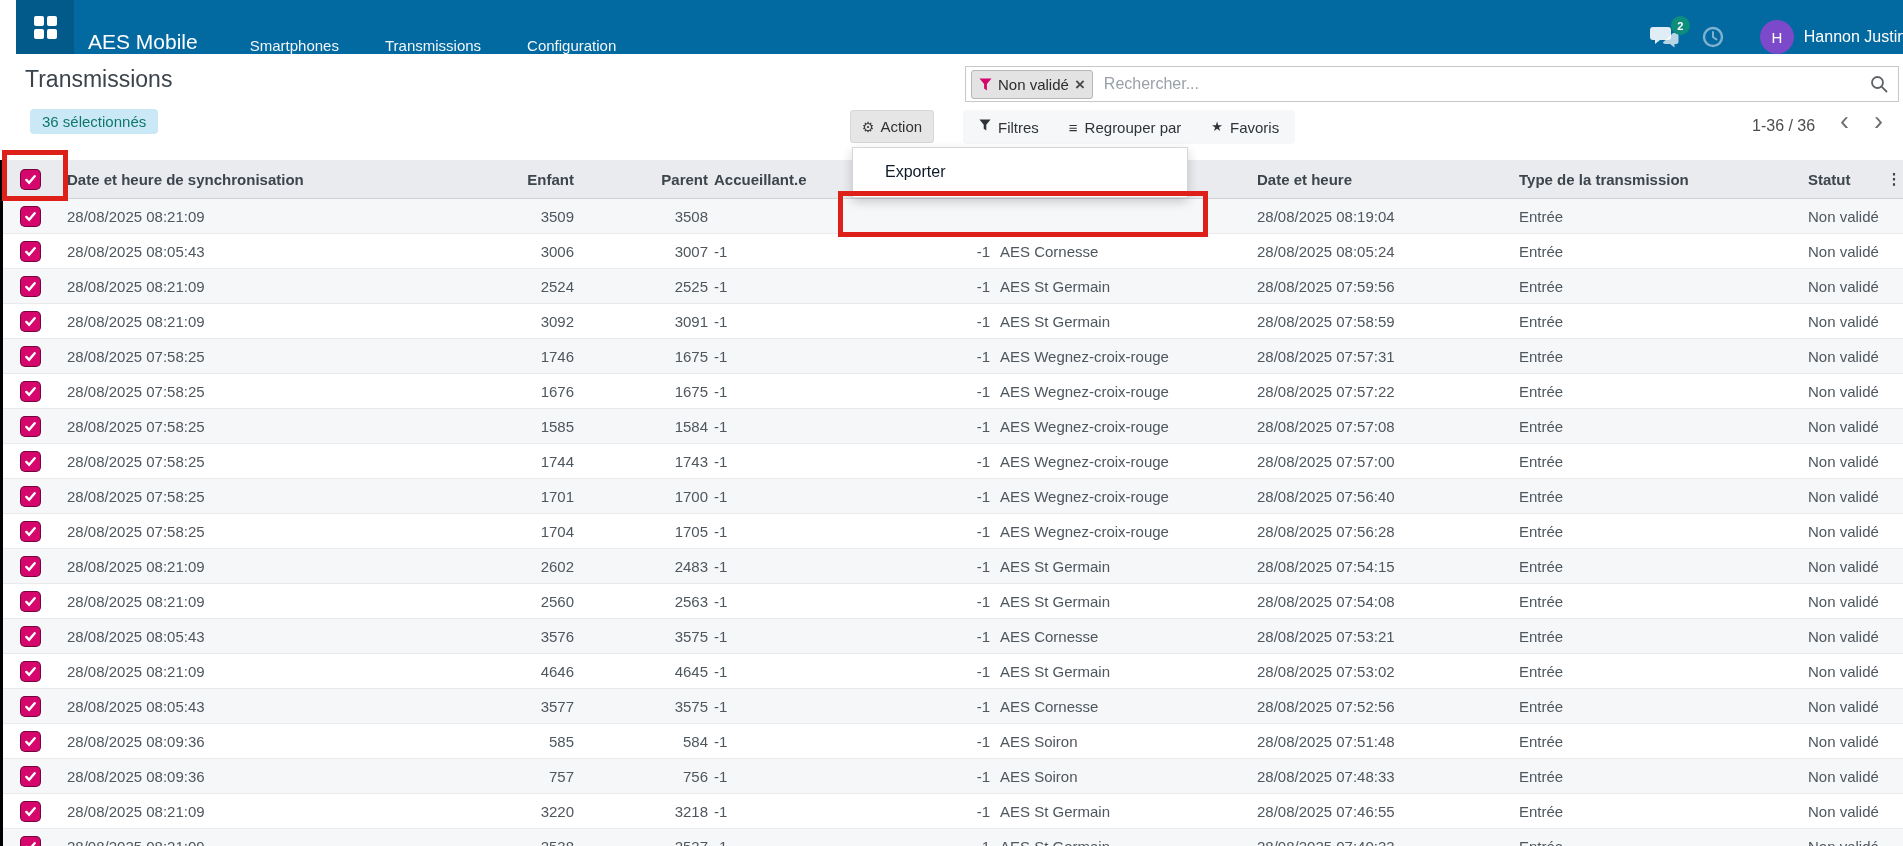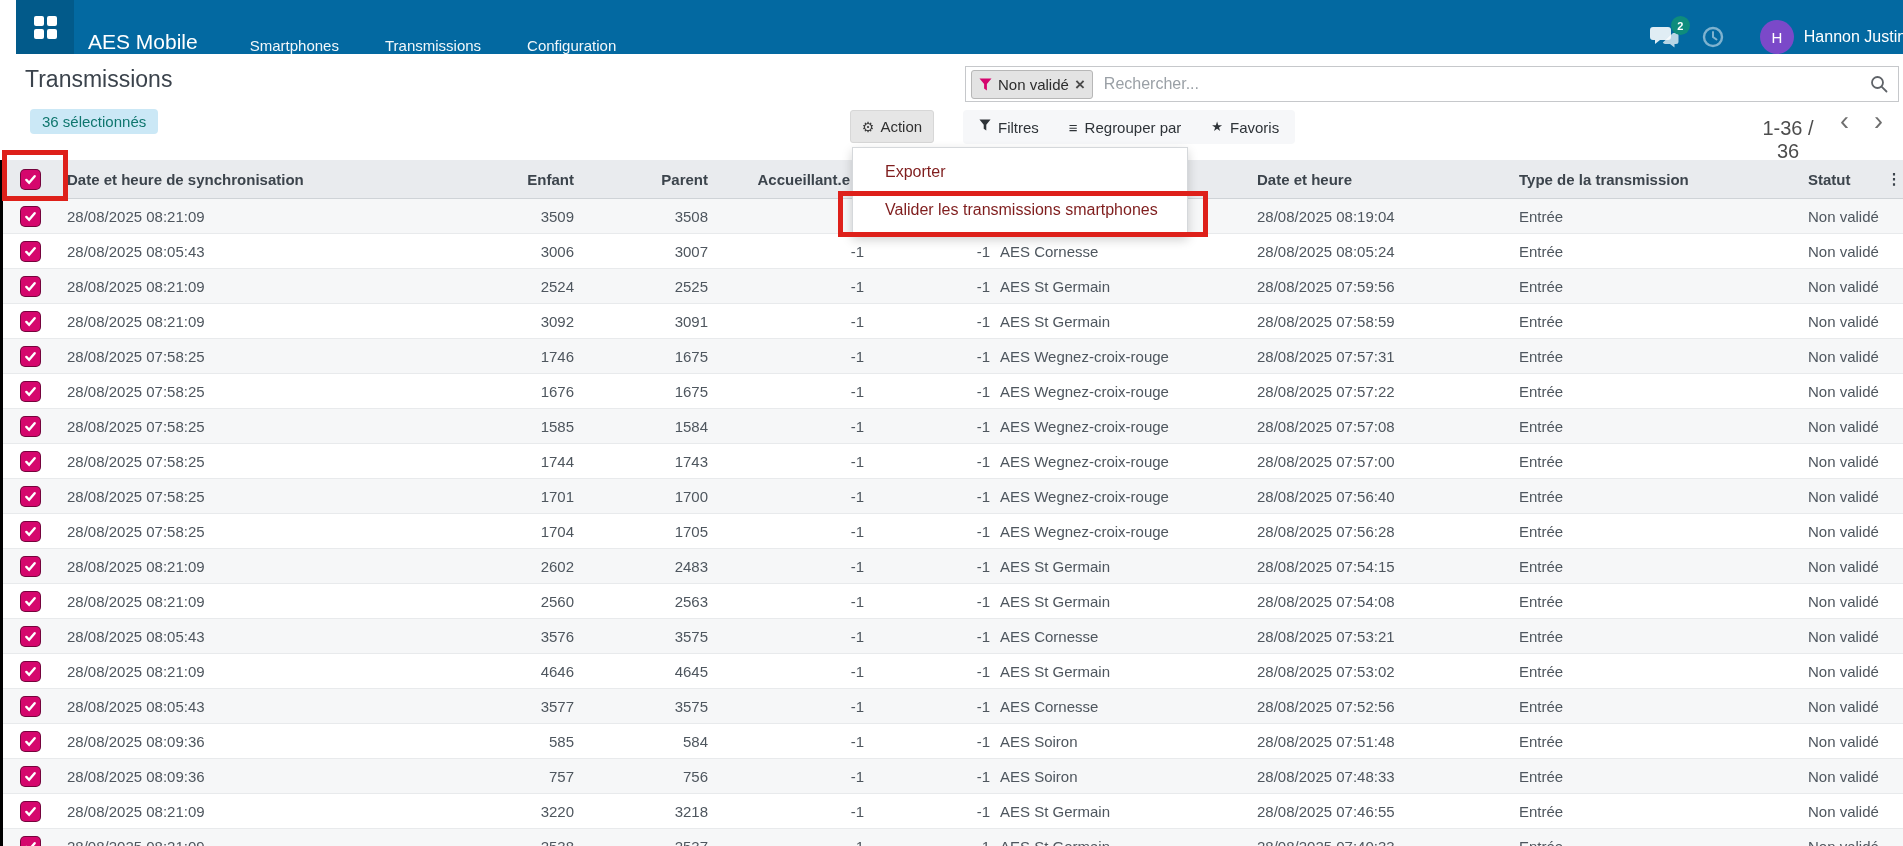--- a/index.html
+++ b/index.html
@@ -45,54 +45,54 @@
   
   .action-btn{position:absolute;left:850px;top:110px;width:84px;height:33px;background:#e6e6e6;
     border:1px solid #d7d7d7;border-radius:3px;display:flex;align-items:center;justify-content:center;
     gap:6px;font-size:15px;color:#303030;cursor:pointer;box-sizing:border-box;}
   .gear{font-size:14px;color:#3c3c3c;}
   .filter-group{position:absolute;left:963px;top:110px;height:34px;background:#f6f7f9;border-radius:4px;
     display:flex;align-items:center;padding:0 16px;gap:30px;}
   .fg-item{display:flex;align-items:flex-start;gap:7px;font-size:15px;color:#2e3338;cursor:pointer;
     white-space:nowrap;}
   .fg-icon{font-size:13px;color:#2e3338;}
-  .pager-text{position:absolute;left:1752px;top:117px;width:72px;text-align:center;font-size:20px;
+  .pager-text{position:absolute;left:1752px;top:117px;width:72px;text-align:left;font-size:16px;
     color:#4d4d4d;}
   .pg-prev{position:absolute;left:1840px;top:106px;font-size:27px;color:#6f6f6f;cursor:pointer;}
   .pg-next{position:absolute;left:1874px;top:106px;font-size:27px;color:#6f6f6f;cursor:pointer;}
 
   
   .table-wrap{position:absolute;left:0;top:160px;width:1903px;z-index:1;}
   .hrow{display:flex;height:38px;align-items:center;background:#e9ebee;
     border-bottom:1px solid #cfd3d7;}
   .hrow .cell{font-weight:bold;color:#3c444c;font-size:15px;}
   .trow{display:flex;height:34px;align-items:center;border-bottom:1px solid #e8eaec;cursor:pointer;}
   .trow.odd{background:#f6f7f8;}
   .trow.even{background:#ffffff;}
   .cell{flex:none;font-size:15px;color:#4e565e;white-space:nowrap;overflow:hidden;box-sizing:border-box;}
   .c0{width:58px;padding-left:20px;}
   .c1{width:412px;padding-left:9px;}
   .c2{width:110px;text-align:right;padding-right:6px;}
   .c3{width:134px;text-align:right;padding-right:6px;}
-  .c4{width:156px;text-align:right;padding-right:6px;}
+  .c4{width:156px;padding-right:6px;}
   .hrow .c4{padding-right:20px;}
   .c5{width:126px;text-align:right;padding-right:6px;}
   .c6{width:252px;padding-left:4px;}
   .c7{width:262px;padding-left:9px;}
   .c8{width:290px;padding-left:9px;}
   .c9{width:85px;padding-left:8px;}
   .c10{width:18px;text-align:center;color:#444;font-weight:bold;font-size:15px;cursor:pointer;}
   .cb{display:inline-flex;width:21px;height:21px;background:#d5076d;border:1px solid rgba(0,0,0,0.45);
     border-radius:5px;align-items:center;justify-content:center;cursor:pointer;box-sizing:border-box;}
 
   
   .dropdown{position:absolute;left:852px;top:147px;width:336px;background:#fff;
     border:1px solid #d5d8db;box-shadow:0 4px 10px rgba(0,0,0,0.18);padding:5px 0 6px 0;z-index:5;
     box-sizing:border-box;}
-  .dd-item{height:38px;line-height:38px;padding-left:32px;font-size:16px;color:#7f1d1d;cursor:pointer;
+  .dd-item{height:38px;line-height:38px;padding-left:32px;font-size:16px;color:#0f172a;cursor:pointer;
     white-space:nowrap;}
 
   
   .black-line{position:absolute;left:0;top:160px;width:3px;height:686px;background:#000;z-index:2;}
   .red-box{position:absolute;border:5px solid #de201a;box-sizing:border-box;z-index:8;pointer-events:none;}
   .red-box-1{left:2px;top:150px;width:66px;height:51px;}
   .red-box-2{left:838px;top:191px;width:370px;height:46px;}
 </style>
 </head>
 <body>
@@ -517,18 +517,17 @@
         <div class="cell c7">28/08/2025 07:40:33</div>
         <div class="cell c8">Entrée</div>
         <div class="cell c9">Non validé</div>
         <div class="cell c10"></div>
       </div>
     </div>
 </div>
 
 <div class="dropdown">
   <div class="dd-item">Exporter</div>
-  <div class="dd-item">Valider les transmissions smartphones</div>
 </div>
 
 <div class="black-line"></div>
 <div class="red-box red-box-1"></div>
 <div class="red-box red-box-2"></div>
 
 </body></html>

